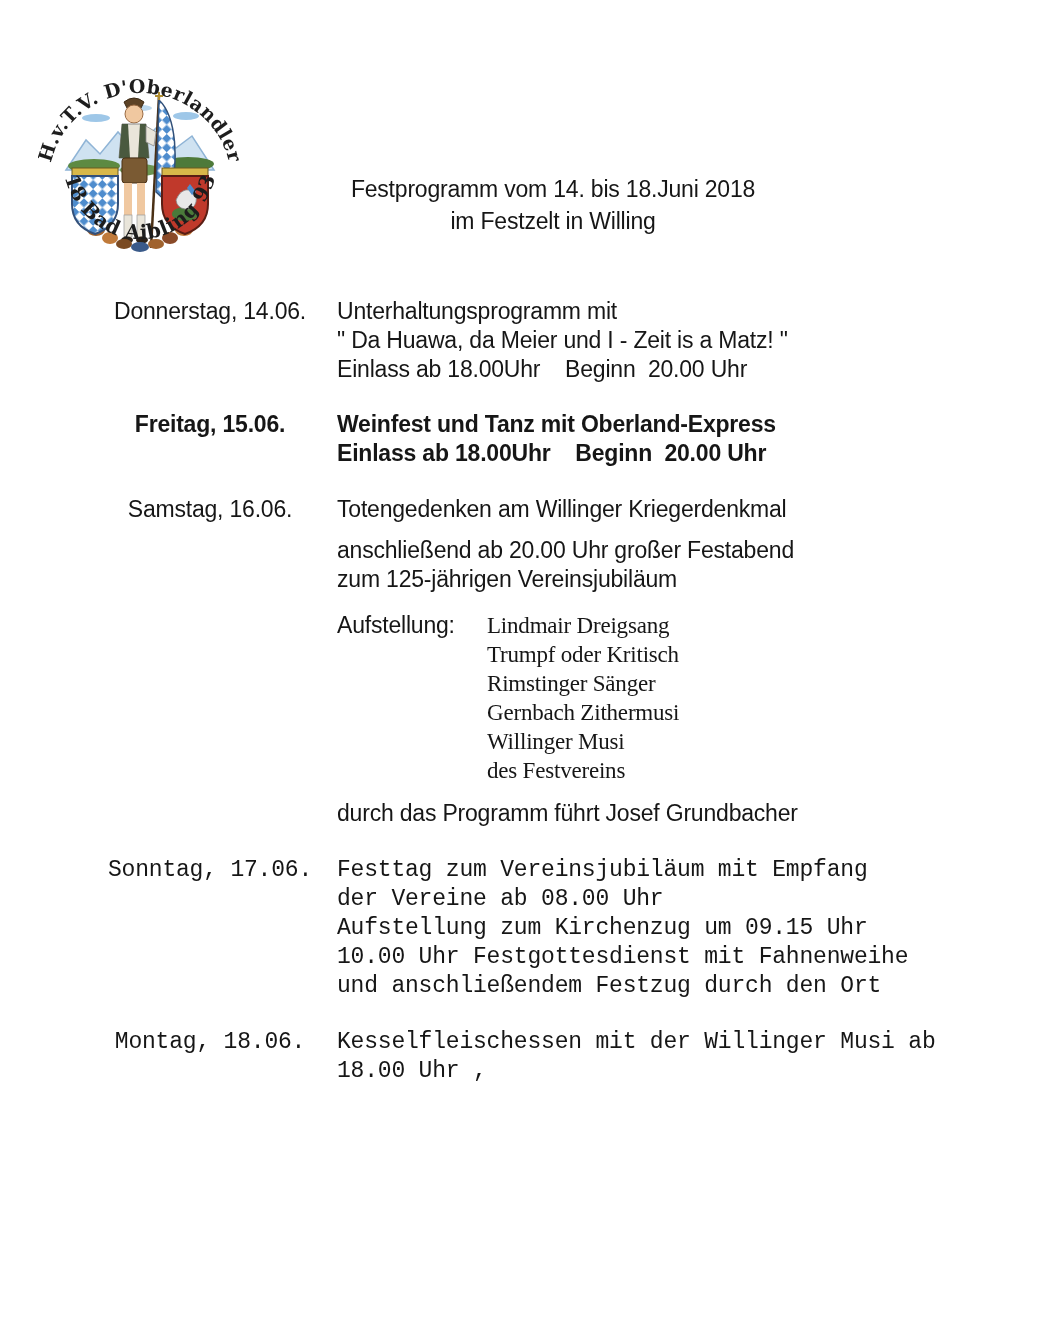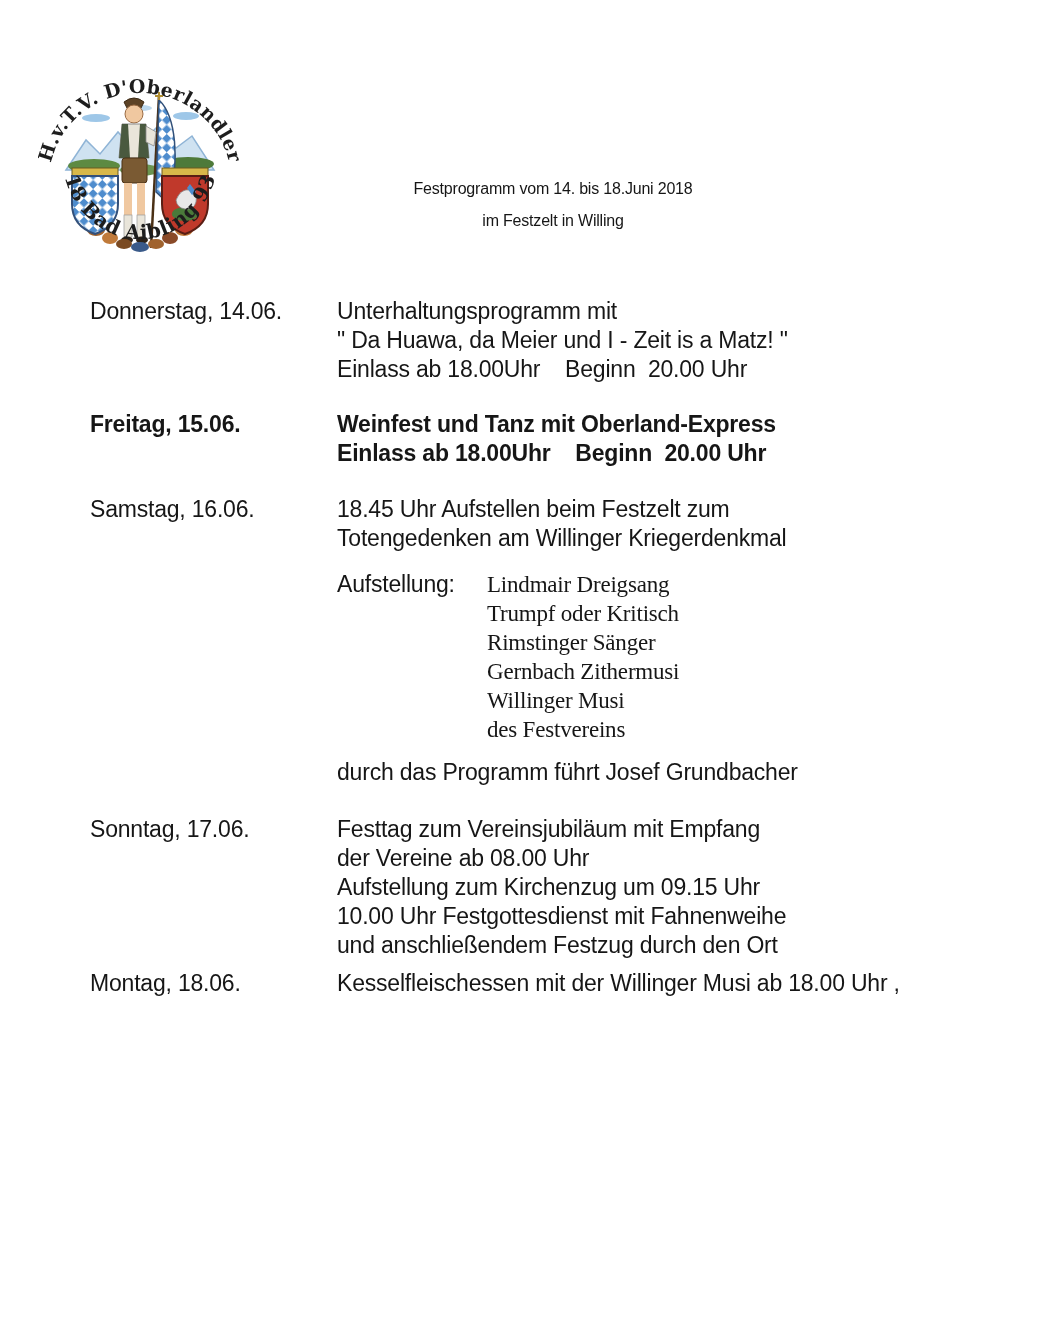--- a/index.html
+++ b/index.html
@@ -15,48 +15,48 @@
   .page { position: absolute; inset: 0; background: #ffffff; }
 
   
   .logo { position: absolute; left: 38px; top: 42px; width: 204px; height: 222px; }
 
   
   .title-block {
     position: absolute;
     top: 173px; left: 66px; right: 0;
     text-align: center;
-    font-size: 16px;
+    font-size: 23px;
     line-height: 32px;
     letter-spacing: -0.2px;
     color: #161616;
   }
 
   
   .schedule {
     position: absolute;
     top: 297px; left: 90px; right: 30px;
     font-size: 23px;
     line-height: 29px;
     letter-spacing: -0.2px;
     color: #161616;
   }
   .row { display: flex; align-items: flex-start; }
   .day {
     width: 240px;
     flex: 0 0 240px;
-    text-align: left;
+    text-align: center;
     white-space: nowrap;
   }
   .content { flex: 1 1 auto; margin-left: 7px; }
   .line { white-space: pre-wrap; }
   .row-freitag  { margin-top: 26px; font-weight: bold; }
   .row-samstag  { margin-top: 27px; }
-  .row-sonntag  { margin-top: 28px; }
-  .row-montag   { margin-top: 9px; }
+  .row-sonntag  { margin-top: 28px; font-family: Liberation Mono, monospace; }
+  .row-montag   { margin-top: 27px; font-family: Liberation Mono, monospace; }
   .para2        { margin-top: 12px; }
   .mitwirkende  { margin-top: 17px; display: flex; align-items: flex-start; }
   .mit-label    { width: 150px; flex: 0 0 150px; }
   .performers   { flex: 1 1 auto; font-family: Liberation Serif, serif; }
   .moderator    { margin-top: 14px; }
 </style>
 </head>
 <body>
 
 <div class="page">
@@ -164,22 +164,25 @@
       <div class="content">
         <div class="line">Weinfest und Tanz mit Oberland-Express</div>
         <div class="line">Einlass ab 18.00Uhr    Beginn  20.00 Uhr</div>
       </div>
     </div>
 
     <div class="row row-samstag">
       <div class="day">Samstag, 16.06.</div>
       <div class="content">
         <div>
-          <div class="line">18.45 Uhr Aufstellen beim Festzelt zum</div>
           <div class="line">Totengedenken am Willinger Kriegerdenkmal</div>
+        </div>
+        <div class="para2">
+          <div class="line">anschließend ab 20.00 Uhr großer Festabend</div>
+          <div class="line">zum 125-jährigen Vereinsjubiläum</div>
         </div>
         <div class="mitwirkende">
           <div class="mit-label">Aufstellung:</div>
           <div class="performers">
             <div class="line">Lindmair Dreigsang</div>
             <div class="line">Trumpf oder Kritisch</div>
             <div class="line">Rimstinger Sänger</div>
             <div class="line">Gernbach Zithermusi</div>
             <div class="line">Willinger Musi</div>
             <div class="line">des Festvereins</div>

